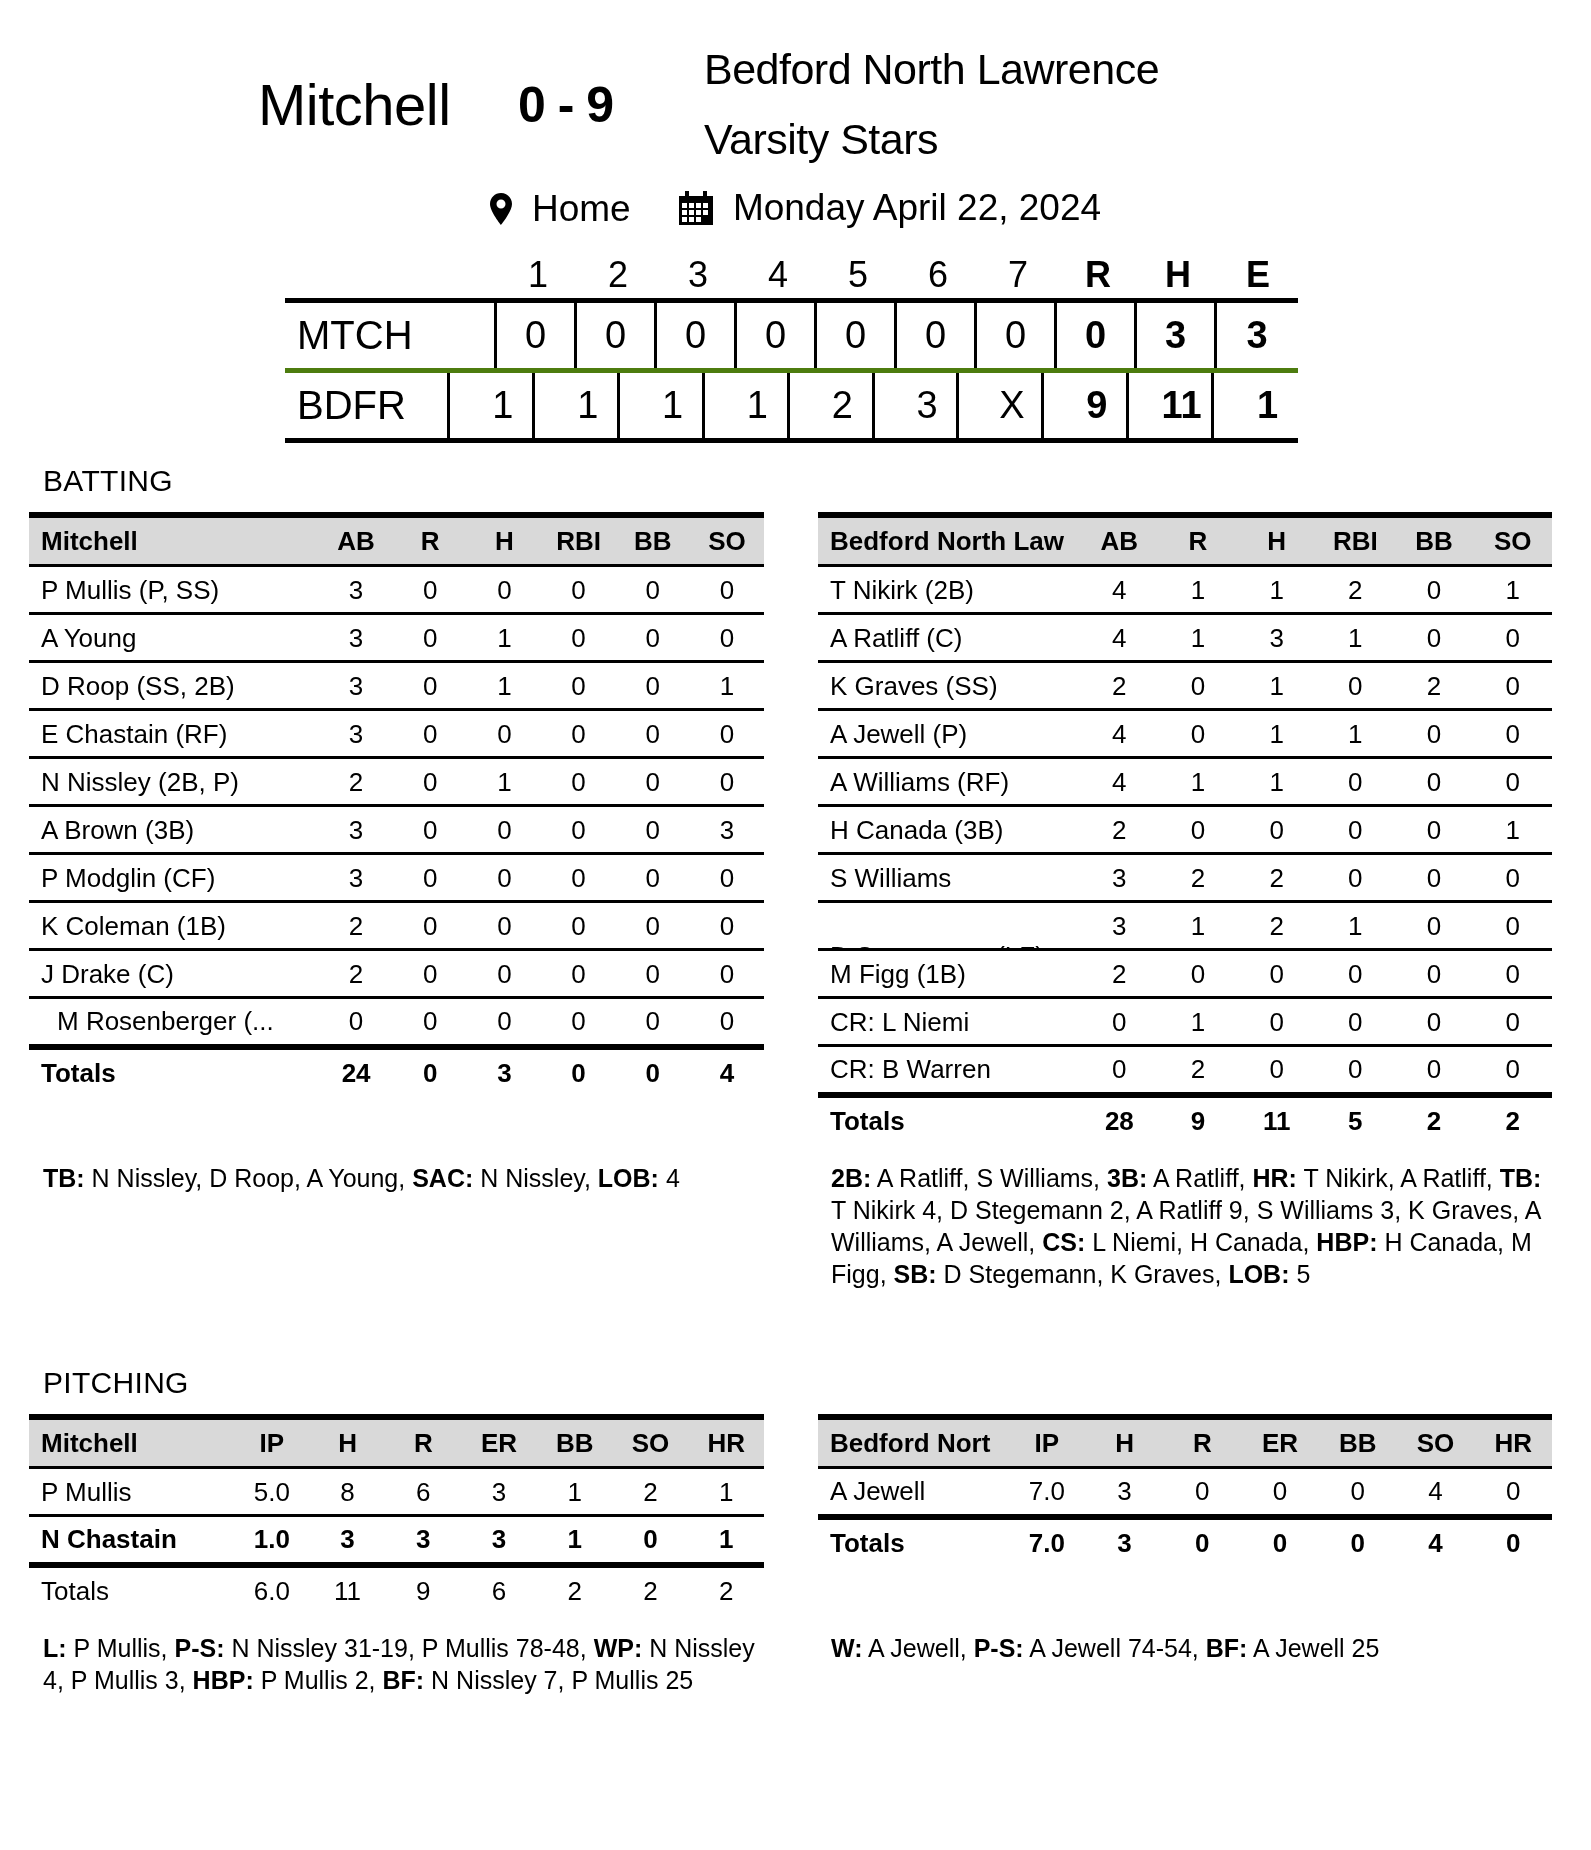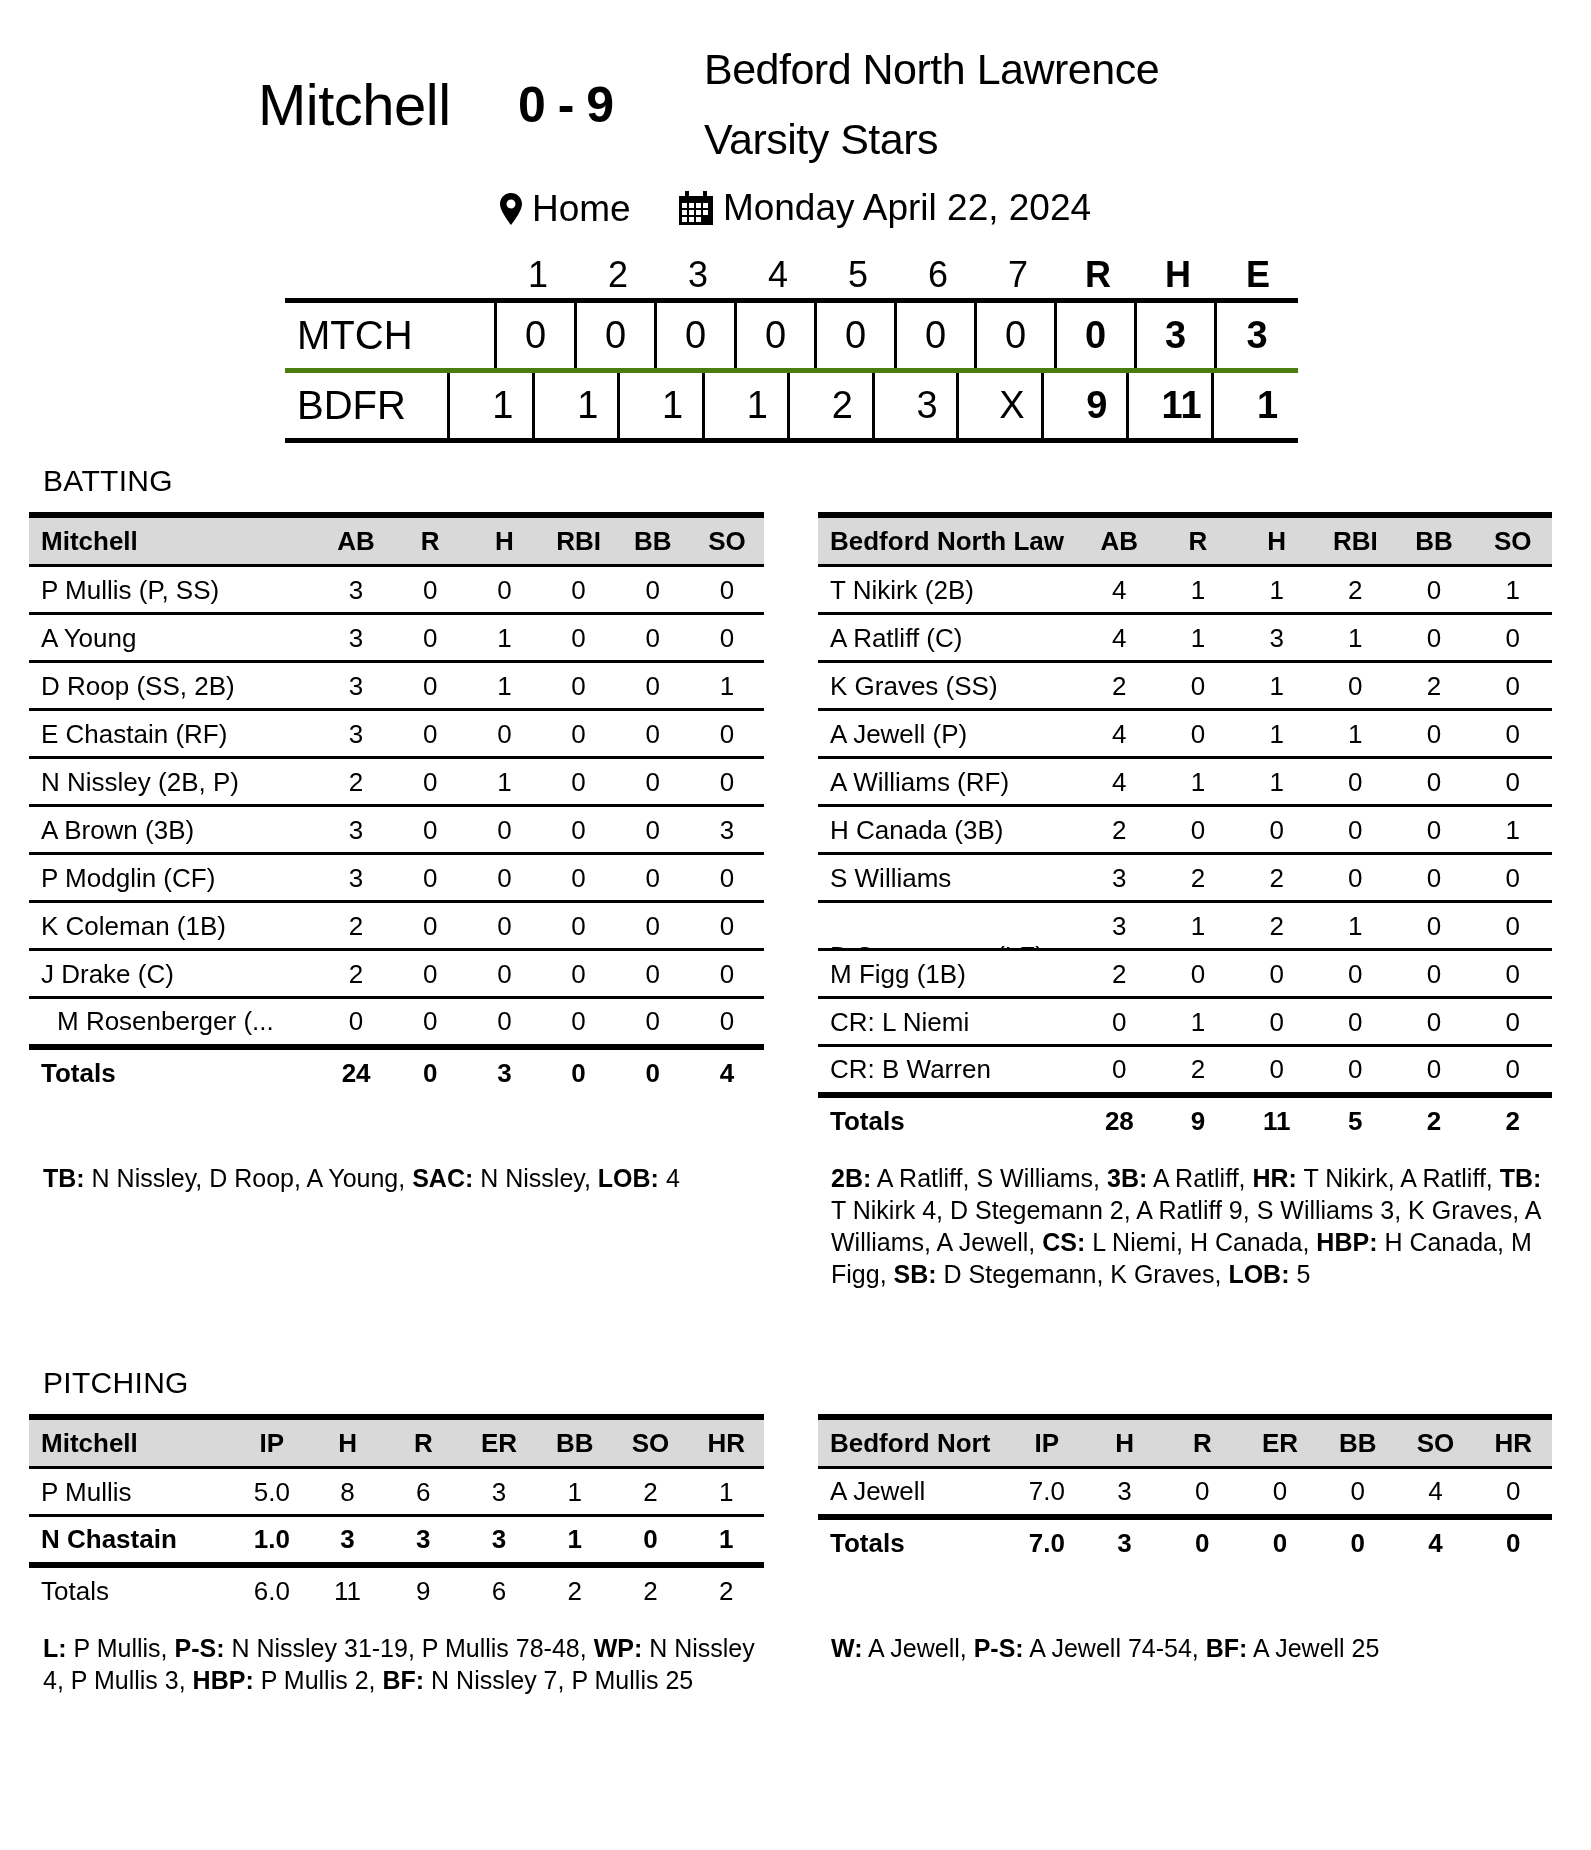--- a/index.html
+++ b/index.html
@@ -5,21 +5,21 @@
   html, body { margin:0; padding:0; background:#ffffff; }
   body { width:1591px; height:1850px; position:relative; overflow:hidden;
          font-family:"Liberation Sans", "DejaVu Sans", sans-serif; color:#000; }
   .abs { position:absolute; }
 
   
   .team-away { left:258px; top:70px; font-size:58px; line-height:70px; letter-spacing:-0.5px; }
   .score { left:518px; top:70px; font-size:50px; line-height:70px; font-weight:bold; letter-spacing:-1px; }
   .team-home { left:704px; top:34px; font-size:43px; line-height:70px; letter-spacing:-0.5px; width:700px; }
   .meta { left:0; width:1591px; top:185px; text-align:center; font-size:37px; line-height:46px; }
-  .meta-item { display:inline-flex; align-items:center; gap:10px; }
+  .meta-item { display:inline-flex; align-items:center; gap:20px; }
   .meta-item + .meta-item { margin-left:38px; }
   .meta svg { display:block; }
 
   
   .linescore { left:285px; top:252px; width:1013px; }
   .ls-head { display:flex; height:46px; }
   .ls-head .ls-team { width:213px; }
   .ls-head .ls-cell { width:80px; text-align:center; font-size:36px; line-height:46px; }
   .ls-head .ls-cell.bold { font-weight:bold; }
   .ls-table { border-top:5px solid #000; border-bottom:5px solid #000; }

